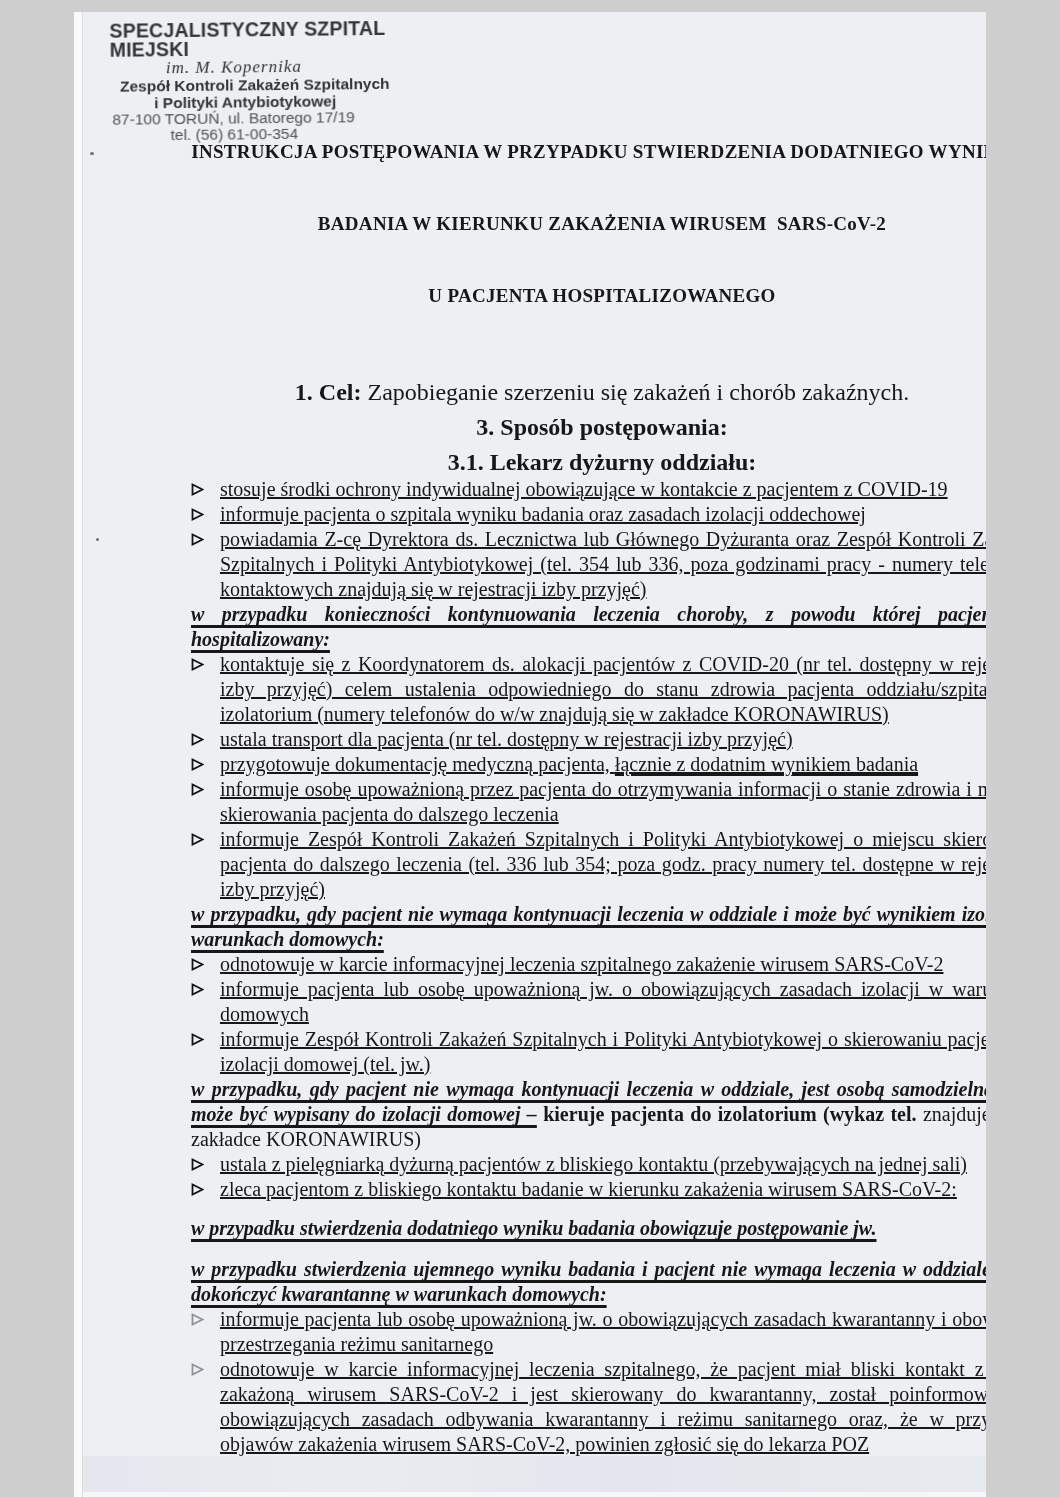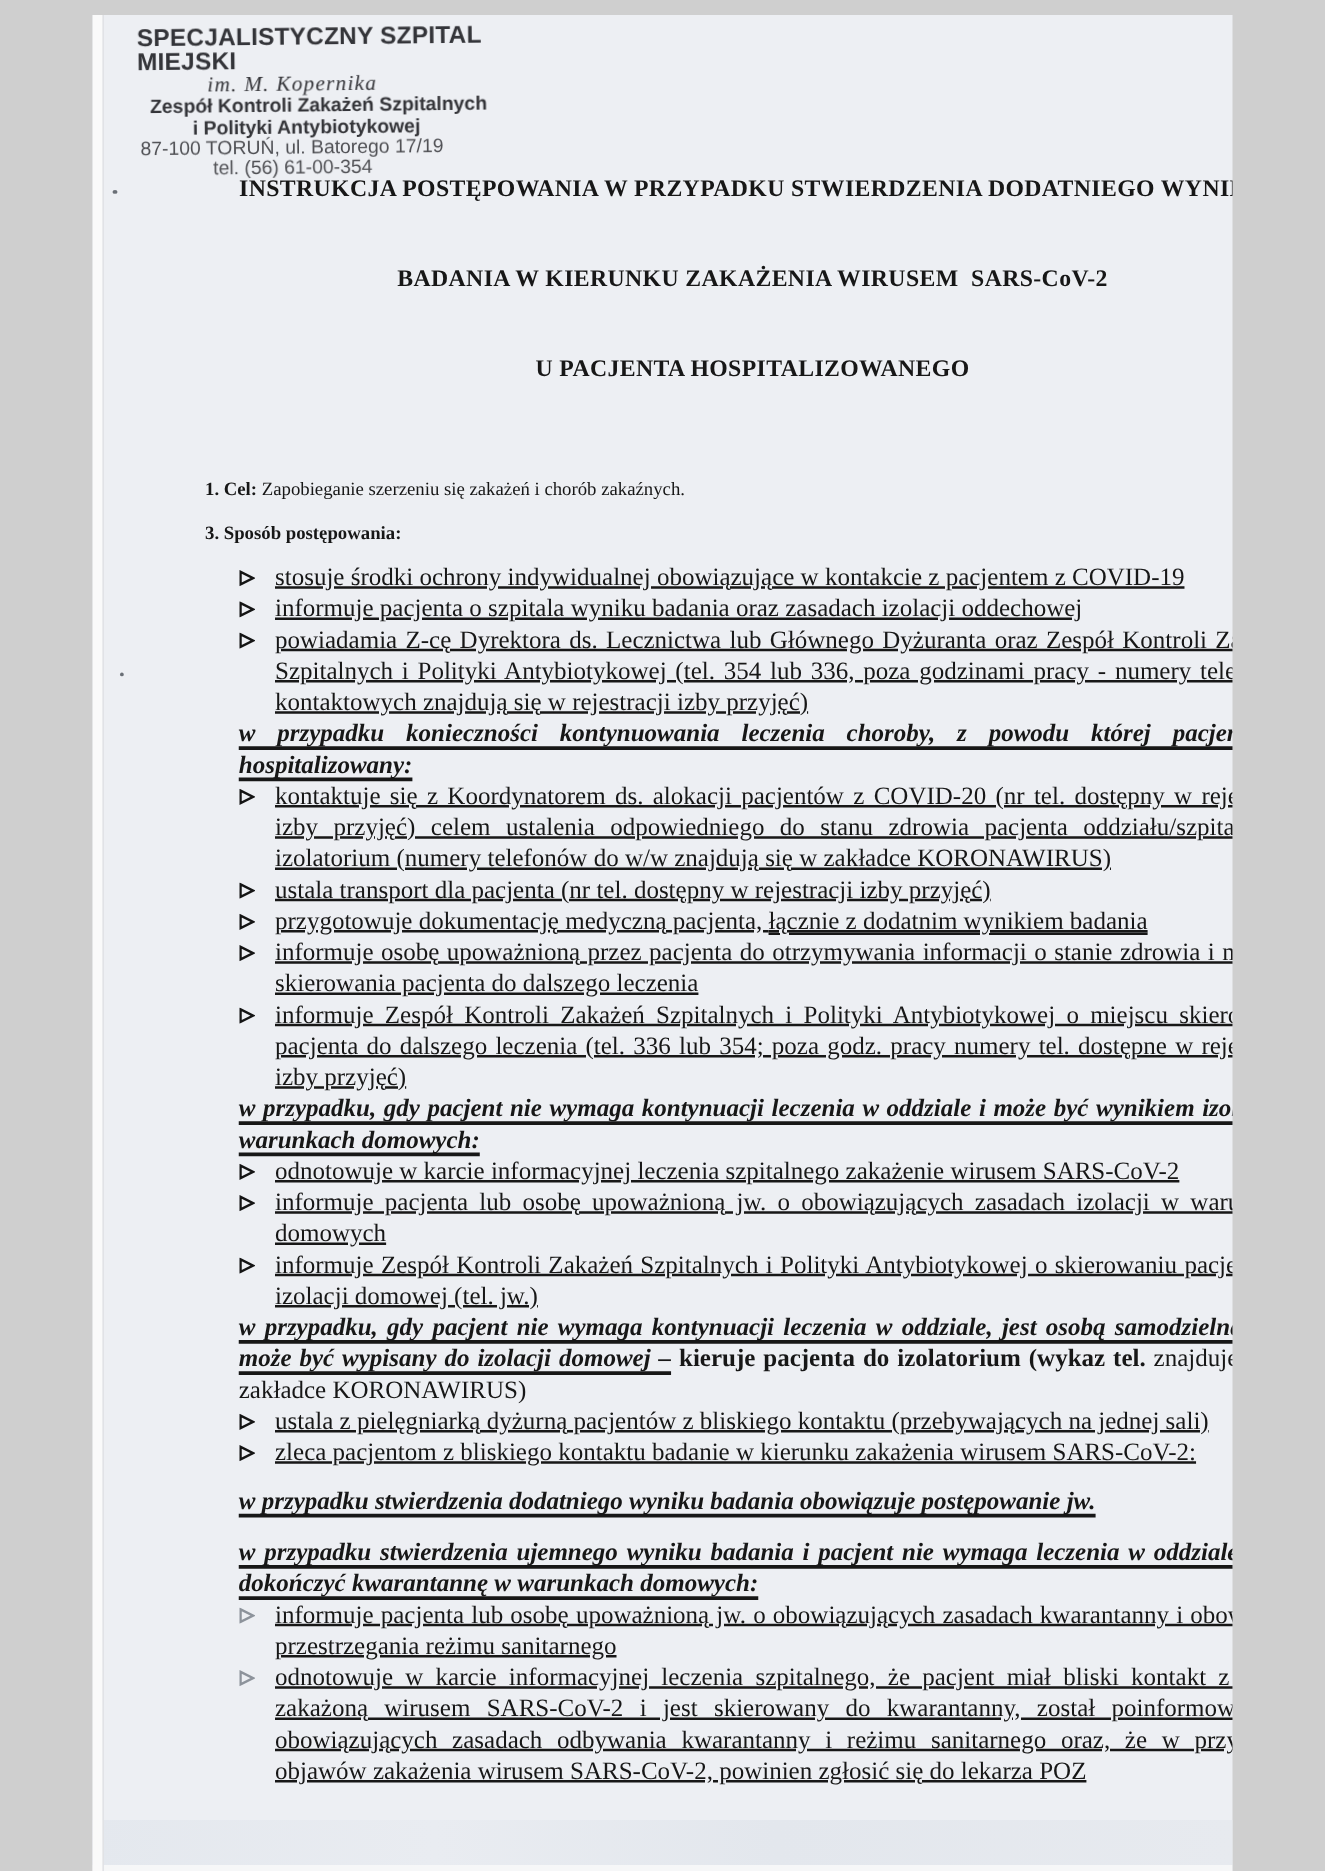--- a/index.html
+++ b/index.html
@@ -37,21 +37,21 @@
   .stamp .s4 { font-weight:700; font-size:15.5px; line-height:17px; margin-left:44px; }
   .stamp .s5 { font-size:15.5px; line-height:16px; margin-left:2px; opacity:.85; }
   .stamp .s6 { font-size:15.5px; line-height:16px; margin-left:60px; opacity:.85; }
 
   
   .content { position:absolute; left:90px; top:80px; width:876px; z-index:2; }
   .title { text-align:center; font-weight:700; font-size:19px; line-height:24px; letter-spacing:.3px; white-space:pre-wrap; }
   .title div { min-height:24px; }
   .after-title { height:24px; }
 
-  .num { font-size:15px; line-height:25px; margin-bottom:10px; }
+  .num { font-size:24px; line-height:25px; margin-bottom:10px;text-align:center; }
   .num b { font-weight:700; }
   .zone { margin-left:27px; }
 
   .bullet { display:flex; align-items:flex-start;text-decoration:underline; }
   .arrow { flex:none; width:29px; padding-top:6px; }
   .arrow svg { display:block; }
   .btext { flex:1; font-size:20px; line-height:25px; text-align:justify; }
   .u2 { text-decoration:underline; text-decoration-thickness:1.5px; text-underline-offset:3px; }
 
   .hdr { font-size:20px; line-height:25px; font-weight:700; font-style:italic; text-align:justify; }
@@ -80,20 +80,21 @@
   <div class="content">
     <div class="title">
       <div>INSTRUKCJA POSTĘPOWANIA W PRZYPADKU STWIERDZENIA DODATNIEGO WYNIKU</div>
       <div>BADANIA W KIERUNKU ZAKAŻENIA WIRUSEM  SARS-CoV-2</div>
       <div>U PACJENTA HOSPITALIZOWANEGO</div>
     </div>
     <div class="after-title"></div>
 
     <p class="num"><b>1. Cel:</b><span> Zapobieganie szerzeniu się zakażeń i chorób zakaźnych.</span></p>
     <p class="num"><b>3. Sposób postępowania:</b></p>
+    <p class="num" style="margin-bottom:2px"><b>3.1. Lekarz dyżurny oddziału:</b></p>
 
     <div class="zone">
 
       <div class="bullet">
         <span class="arrow">
             <svg width="13" height="13" viewBox="0 0 13 13">
               <path d="M1.5 1.5 L11.5 6.5 L1.5 11.5 Z" fill="none" stroke="#141414" stroke-width="1.8"></path>
             </svg>
           </span>
         <div class="btext">stosuje środki ochrony indywidualnej obowiązujące w kontakcie z pacjentem z COVID-19</div>

